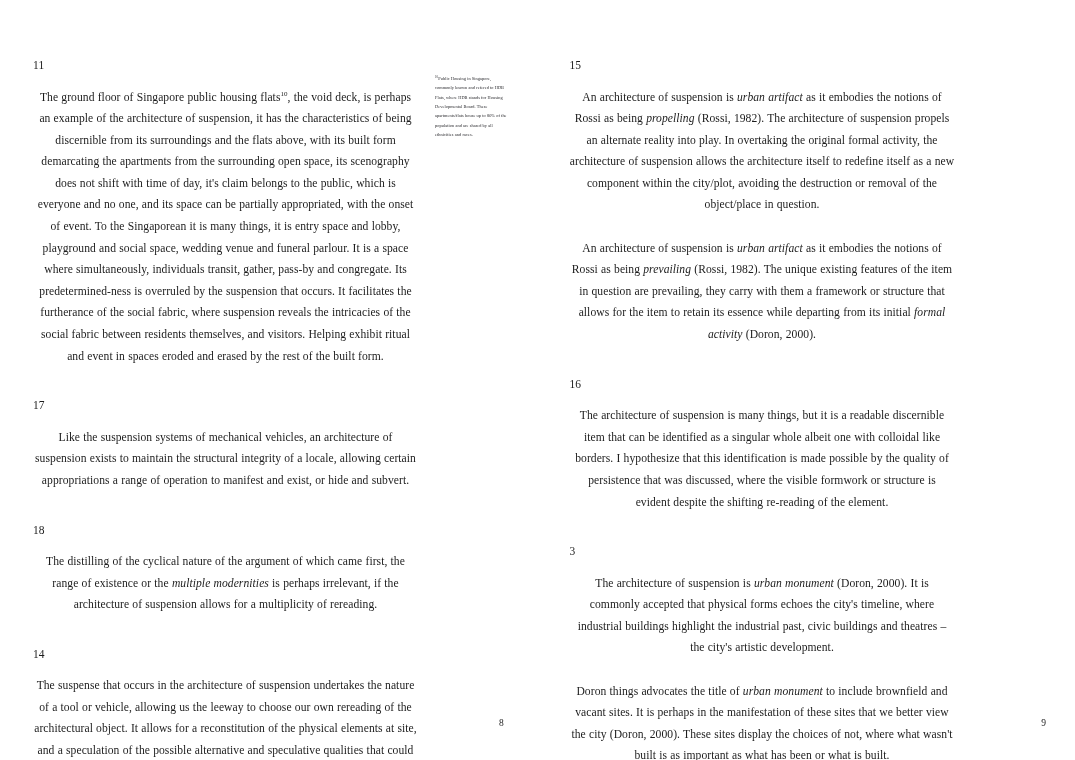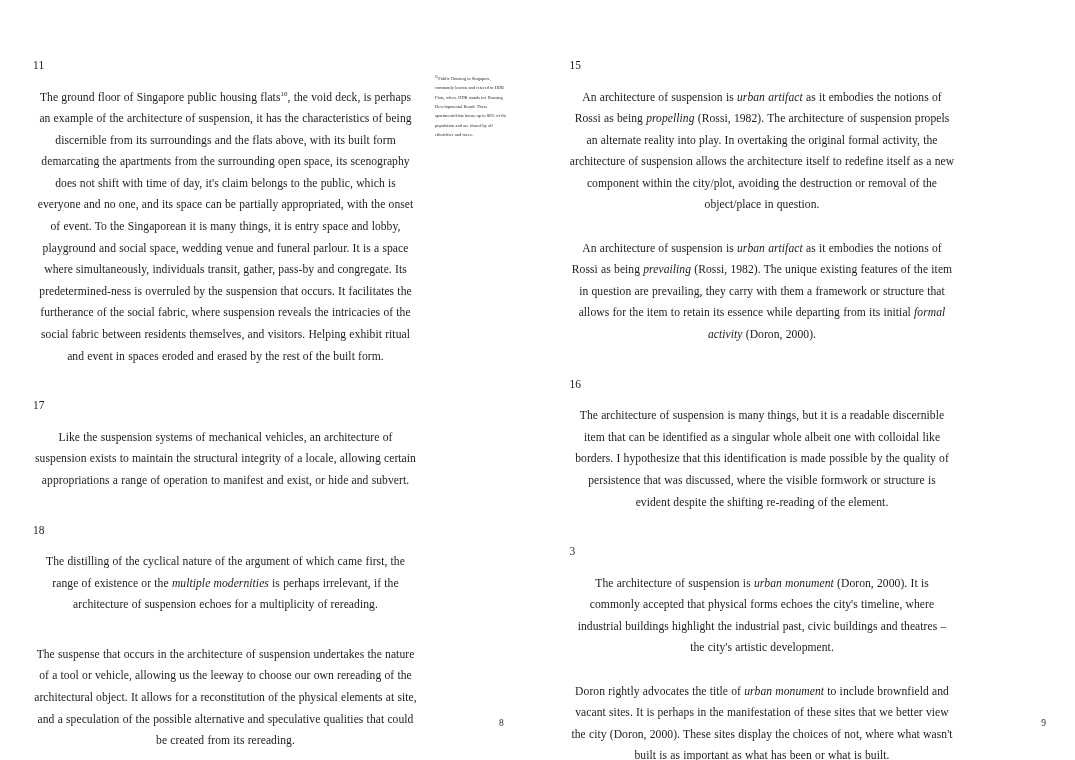--- a/index.html
+++ b/index.html
@@ -103,23 +103,24 @@
           <div class="sec-block">
             <p class="sec-num">11</p>
             <p class="para"><span>The ground floor of Singapore public housing flats</span><sup>10</sup><span>, the void deck, is perhaps an example of the architecture of suspension, it has the characteristics of being discernible from its surroundings and the flats above, with its built form demarcating the apartments from the surrounding open space, its scenography does not shift with time of day, it's claim belongs to the public, which is everyone and no one, and its space can be partially appropriated, with the onset of event. To the Singaporean it is many things, it is entry space and lobby, playground and social space, wedding venue and funeral parlour. It is a space where simultaneously, individuals transit, gather, pass-by and congregate. Its predetermined-ness is overruled by the suspension that occurs. It facilitates the furtherance of the social fabric, where suspension reveals the intricacies of the social fabric between residents themselves, and visitors. Helping exhibit ritual and event in spaces eroded and erased by the rest of the built form.</span></p>
           </div>
           <div class="sec-block">
             <p class="sec-num">17</p>
             <p class="para"><span>Like the suspension systems of mechanical vehicles, an architecture of suspension exists to maintain the structural integrity of a locale, allowing certain appropriations a range of operation to manifest and exist, or hide and subvert.</span></p>
           </div>
           <div class="sec-block">
             <p class="sec-num">18</p>
-            <p class="para"><span>The distilling of the cyclical nature of the argument of which came first, the range of existence or the </span><em class="it">multiple modernities</em><span> is perhaps irrelevant, if the architecture of suspension echoes for a multiplicity of rereading.</span></p>
+            <p class="para"><span>The distilling of the cyclical nature of the argument of which came first, the range of existence or the </span><em class="it">multiple modernities</em><span> is perhaps irrelevant, if the architecture of suspension allows for a multiplicity of rereading.</span></p>
           </div>
           <div class="sec-block">
+            <p class="sec-num">14</p>
             <p class="para"><span>The suspense that occurs in the architecture of suspension undertakes the nature of a tool or vehicle, allowing us the leeway to choose our own rereading of the architectural object. It allows for a reconstitution of the physical elements at site, and a speculation of the possible alternative and speculative qualities that could be created from its rereading.</span></p>
           </div>
         </div>
     </div>
 
     <div class="footnote-col">
       <p class="footnote" id="footnote-text"><sup>10</sup><span>Public Housing in Singapore, commonly known and refered to HDB Flats, where HDB stands for Housing Developmental Board. These apartments/flats house up to 80% of the population and are shared by all ethnicities and races.</span></p>
     </div>
 
     <div class="folio folio-left">8</div>
@@ -133,21 +134,21 @@
             <p class="para"><span>An architecture of suspension is </span><em class="it">urban artifact</em><span> as it embodies the notions of Rossi as being </span><em class="it">propelling</em><span> (Rossi, 1982). The architecture of suspension propels an alternate reality into play. In overtaking the original formal activity, the architecture of suspension allows the architecture itself to redefine itself as a new component within the city/plot, avoiding the destruction or removal of the object/place in question.</span></p>
             <p class="para"><span>An architecture of suspension is </span><em class="it">urban artifact</em><span> as it embodies the notions of Rossi as being </span><em class="it">prevailing</em><span> (Rossi, 1982). The unique existing features of the item in question are prevailing, they carry with them a framework or structure that allows for the item to retain its essence while departing from its initial </span><em class="it">formal activity</em><span> (Doron, 2000).</span></p>
           </div>
           <div class="sec-block">
             <p class="sec-num">16</p>
             <p class="para"><span>The architecture of suspension is many things, but it is a readable discernible item that can be identified as a singular whole albeit one with colloidal like borders. I hypothesize that this identification is made possible by the quality of persistence that was discussed, where the visible formwork or structure is evident despite the shifting re-reading of the element.</span></p>
           </div>
           <div class="sec-block">
             <p class="sec-num">3</p>
             <p class="para"><span>The architecture of suspension is </span><em class="it">urban monument</em><span> (Doron, 2000). It is commonly accepted that physical forms echoes the city's timeline, where industrial buildings highlight the industrial past, civic buildings and theatres – the city's artistic development.</span></p>
-            <p class="para"><span>Doron rightly advocates the title of </span><em class="it">urban monument</em><span> to include brownfield and vacant sites. It is perhaps in the manifestation of these sites that we better view the city (Doron, 2000). These sites display the choices of not, where what wasn't built is as important as what has been or what is built.</span></p>
+            <p class="para"><span>Doron things advocates the title of </span><em class="it">urban monument</em><span> to include brownfield and vacant sites. It is perhaps in the manifestation of these sites that we better view the city (Doron, 2000). These sites display the choices of not, where what wasn't built is as important as what has been or what is built.</span></p>
           </div>
         </div>
     </div>
 
     <div class="folio folio-right">9</div>
   </div>
 
 </div>
 
 </body></html>

